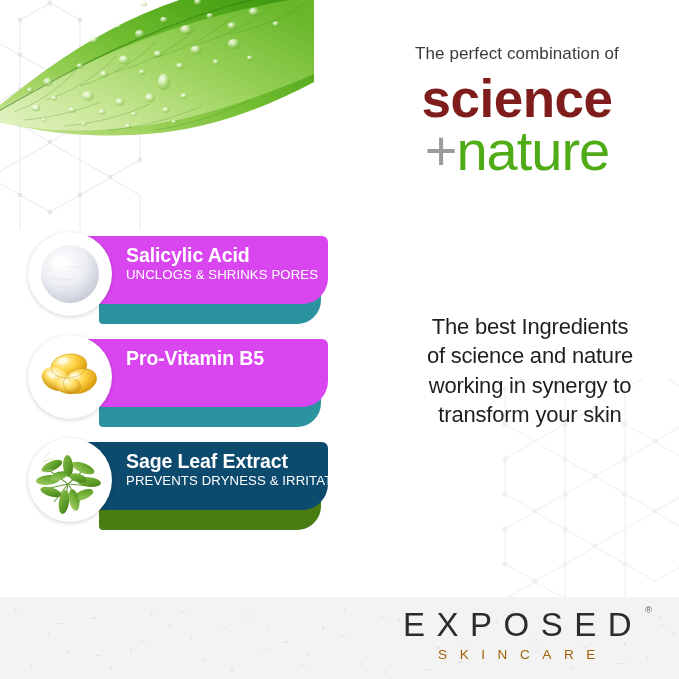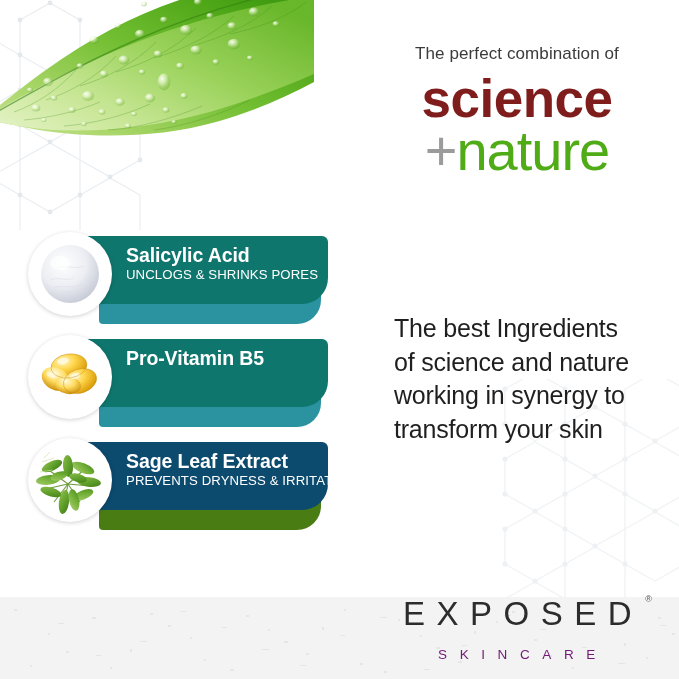--- a/index.html
+++ b/index.html
@@ -85,22 +85,22 @@
   }
   .plus-sign { color: #9b9b9b; font-weight: 300; }
   .nature-green { color: #4fab16; }
 
   
   .blurb {
     position: absolute;
     left: 394px;
     top: 312px;
     width: 272px;
-    text-align: left;
-    font-size: 25px;
+    text-align: center;
+    font-size: 22px;
     line-height: 1.34;
     color: #1f1f1f;
     font-weight: 400;
     letter-spacing: -0.2px;
   }
   .blurb span { display: block; white-space: nowrap; }
 
   
   .cards {
     position: absolute;
@@ -167,21 +167,21 @@
     box-shadow: 0 1px 4px rgba(0,0,0,.18);
     overflow: hidden;
   }
   .card-badge .badge-art {
     position: absolute;
     inset: 0;
   }
 
   
   .teal .card-shadow { background: #2b93a0; }
-  .teal .card-plate  { background: #0f766e; }
+  .teal .card-plate  { background: #d946ef; }
   
   .green .card-shadow { background: #4a7c14; }
   .green .card-plate  { background: #0c4a6e; }
 
   
   .bottom-band {
     position: absolute;
     left: 0;
     bottom: 0;
     width: 679px;
@@ -214,24 +214,24 @@
   }
   .brand-reg {
     position: absolute;
     top: -2px;
     right: -7px;
     font-size: 9px;
     letter-spacing: 0;
     color: #555;
   }
   .brand-sub {
-    margin-top: 18px;
+    margin-top: 7px;
     font-size: 13.5px;
     letter-spacing: 12.6px;
-    color: #701a75;
+    color: #a16207;
     font-weight: 400;
     padding-right: 2px;
   }
 </style>
 </head>
 <body>
 
 <div id="page">
 
   <svg class="hex-layer hex-topleft" viewBox="0 0 220 230">

